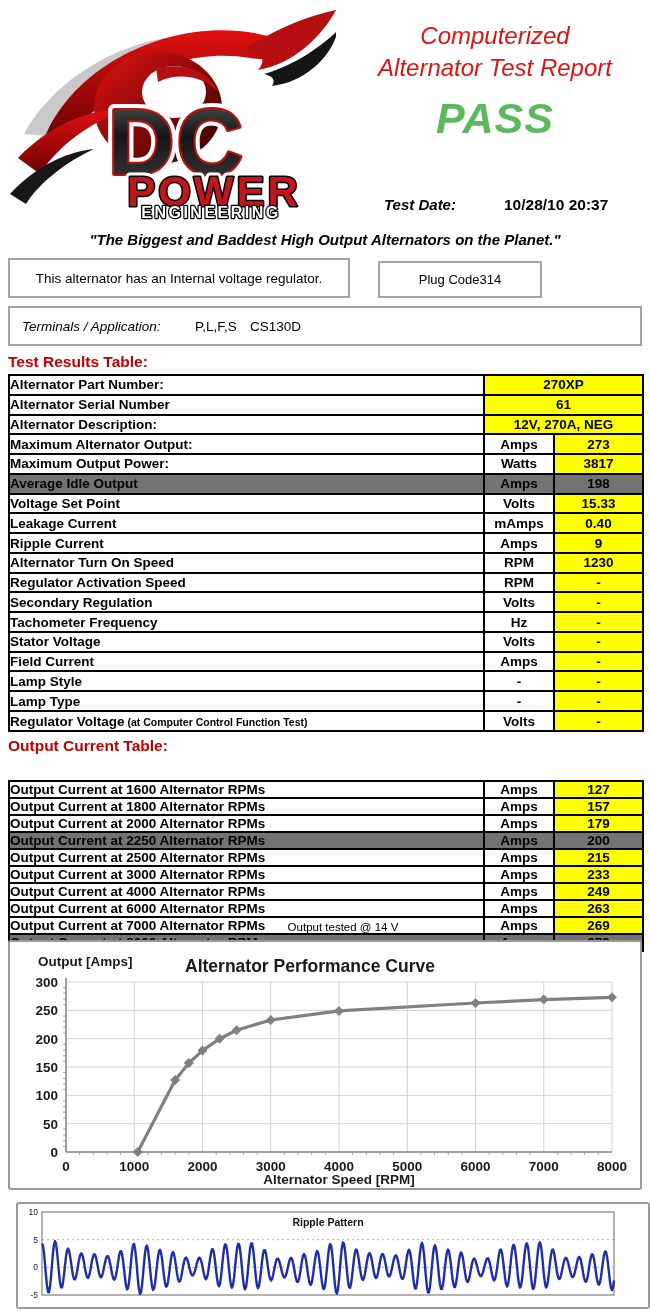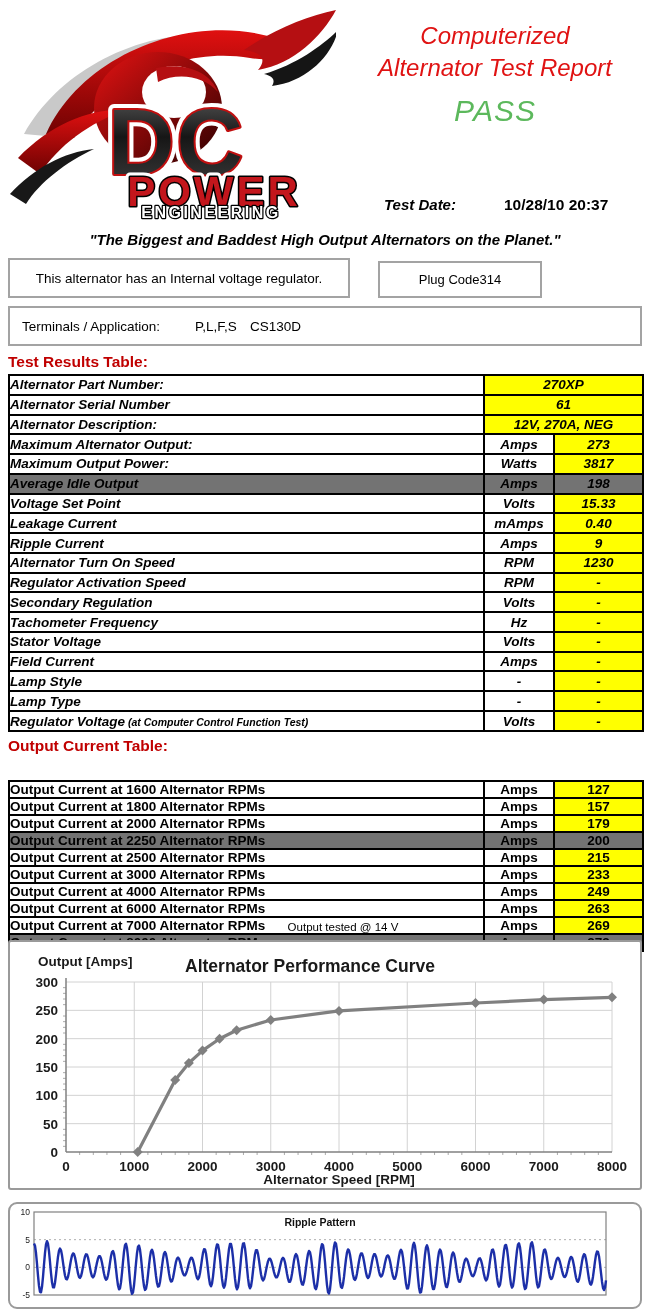--- a/index.html
+++ b/index.html
@@ -4,34 +4,34 @@
 <style>
   html,body{margin:0;padding:0;background:#fff;}
   .page{position:relative;width:650px;height:1313px;background:#ffffff;overflow:hidden;
         font-family:"Liberation Sans","DejaVu Sans",sans-serif;color:#000;}
   .abs{position:absolute;}
 
   
   .title{left:345px;top:20px;width:300px;text-align:center;color:#e01313;
          font-size:24px;font-weight:normal;font-style:italic;line-height:32px;}
   .pass{left:345px;top:94px;width:300px;text-align:center;color:#5cb85c;
-        font-size:30px;font-weight:normal;font-style:italic;letter-spacing:1px;}
+        font-size:43px;font-weight:bold;font-style:italic;letter-spacing:1px;}
   .tdate-l{left:384px;top:196px;font-size:15px;font-weight:bold;font-style:italic;}
   .tdate-v{left:504px;top:196px;font-size:15.5px;font-weight:bold;}
   .tagline{left:0;top:231px;width:650px;text-align:center;
            font-size:15px;font-weight:bold;font-style:italic;}
 
   
   .obox{border:2px solid #a3a3a3;background:#fff;display:flex;align-items:center;
         justify-content:center;font-size:13.5px;box-sizing:border-box;}
   .regbox{left:8px;top:258px;width:342px;height:40px;}
   .plugbox{left:378px;top:261px;width:164px;height:37px;
            line-height:16px;font-size:13px;}
   .termbox{left:8px;top:306px;width:634px;height:40px;justify-content:flex-start;}
-  .term-label{position:absolute;left:12px;}
+  .term-label{position:absolute;left:12px;font-style:italic;}
   .term-pins{position:absolute;left:185px;}
   .term-app{position:absolute;left:240px;}
 
   
   .tbl-heading{color:#c00000;font-weight:bold;font-size:15.5px;}
   .h-test{left:8px;top:353px;}
   .h-out{left:8px;top:737px;}
 
   
   table.report{border-collapse:collapse;table-layout:fixed;background:#fff;}
@@ -43,21 +43,21 @@
   tr.hl td{background:#737373;}
   .lbl-small{font-size:10.5px;font-weight:bold;}
   .t-test{left:8px;top:374px;}
   .t-out{left:8px;top:780px;}
 
   .note{left:0;top:921px;width:650px;text-align:center;font-size:11.5px;padding-left:18px;}
 
   
   .chartbox{border:2px solid #9a9a9a;border-radius:3px;background:#fff;box-sizing:content-box;}
   .perfbox{left:8px;top:940px;width:630px;height:246px;}
-  .ripplebox{left:8px;top:1202px;width:630px;height:103px;border-radius:9px;}
+  .ripplebox{left:16px;top:1202px;width:630px;height:103px;}
   svg{display:block;}
   svg text{font-family:"Liberation Sans","DejaVu Sans",sans-serif;}
 </style>
 </head>
 <body>
 
 <div class="page">
 
   <svg class="abs" style="left:6px;top:6px;" width="330" height="215" viewBox="0 0 330 215">
     <defs>
@@ -111,21 +111,21 @@
     <div>Plug Code</div>
     <div>314</div>
   </div>
   <div class="abs obox termbox">
     <span class="term-label">Terminals / Application:</span>
     <span class="term-pins">P,L,F,S</span>
     <span class="term-app">CS130D</span>
   </div>
 
   <div class="abs tbl-heading h-test">Test Results Table:</div>
-  <table class="abs report t-test" style="width:634px;height:358px;font-style:italic;">
+  <table class="abs report t-test" style="width:634px;height:358px;">
     <colgroup>
         <col style="width:475px">
         <col style="width:70px">
         <col style="width:89px">
       </colgroup>
     <tbody id="test-results-body">
         <tr>
           <td class="lbl">Alternator Part Number:</td>
           <td colspan="2" class="val">270XP</td>
         </tr>

